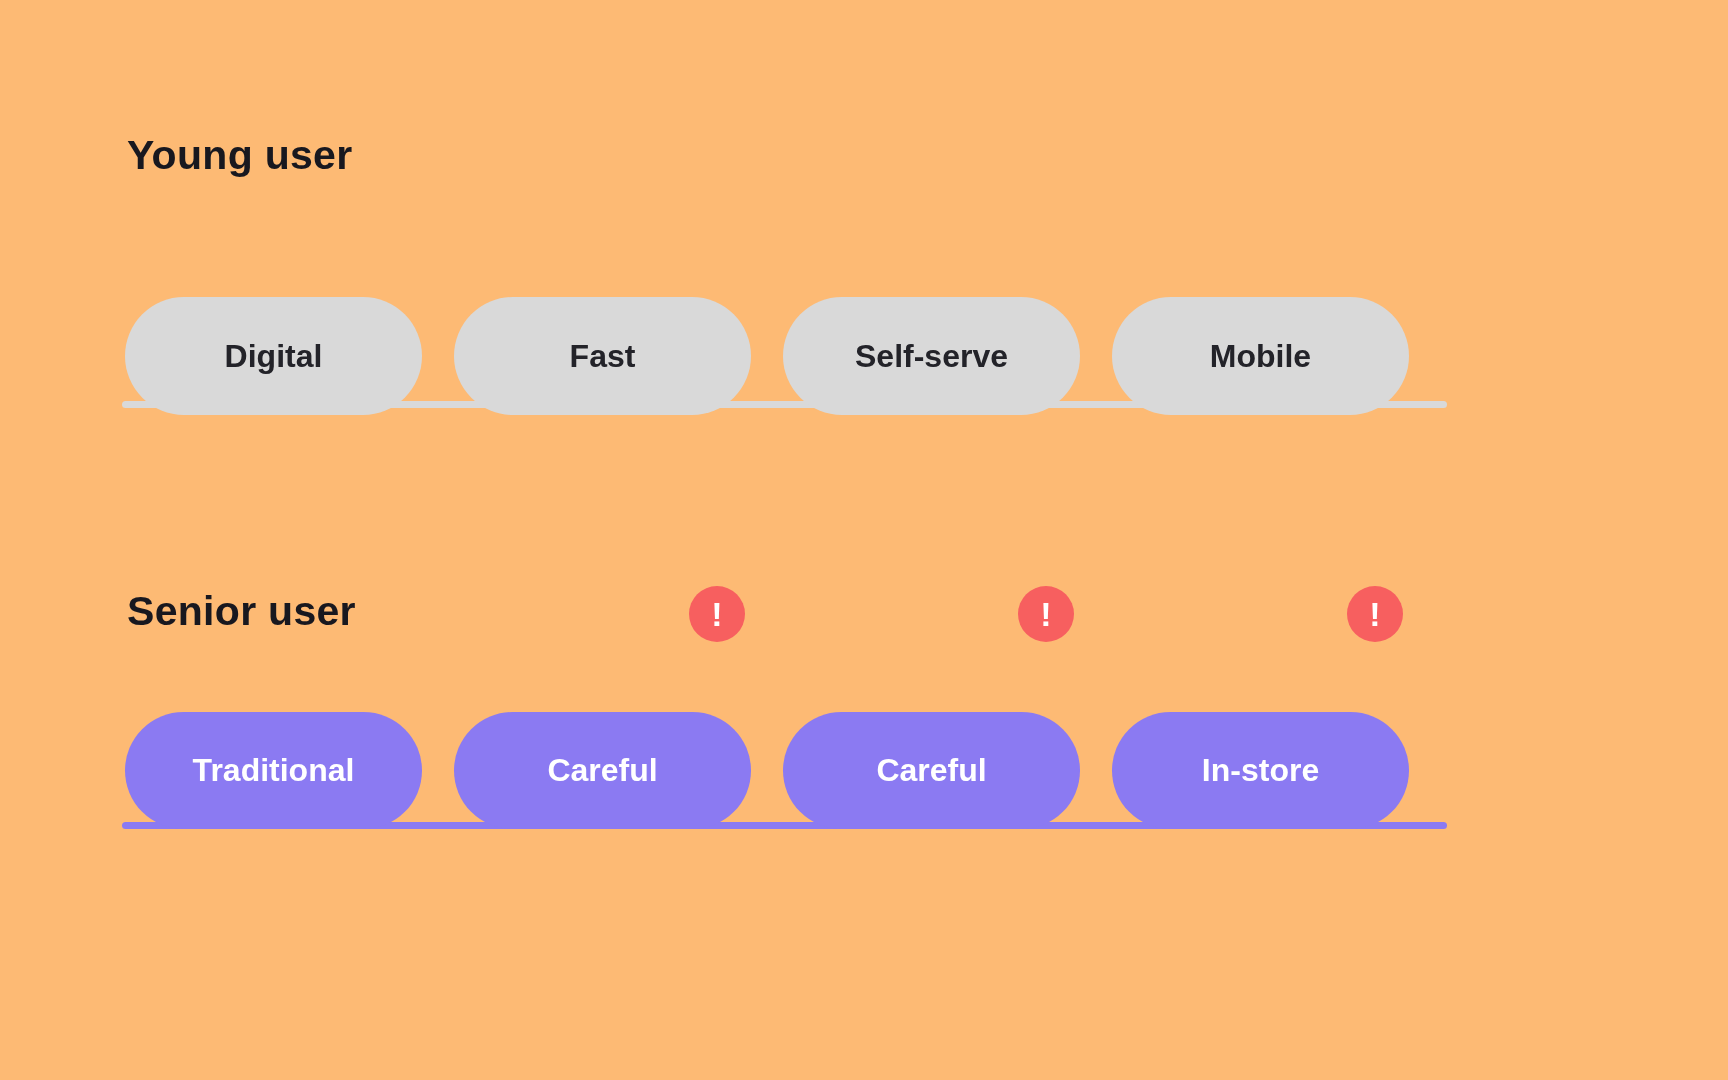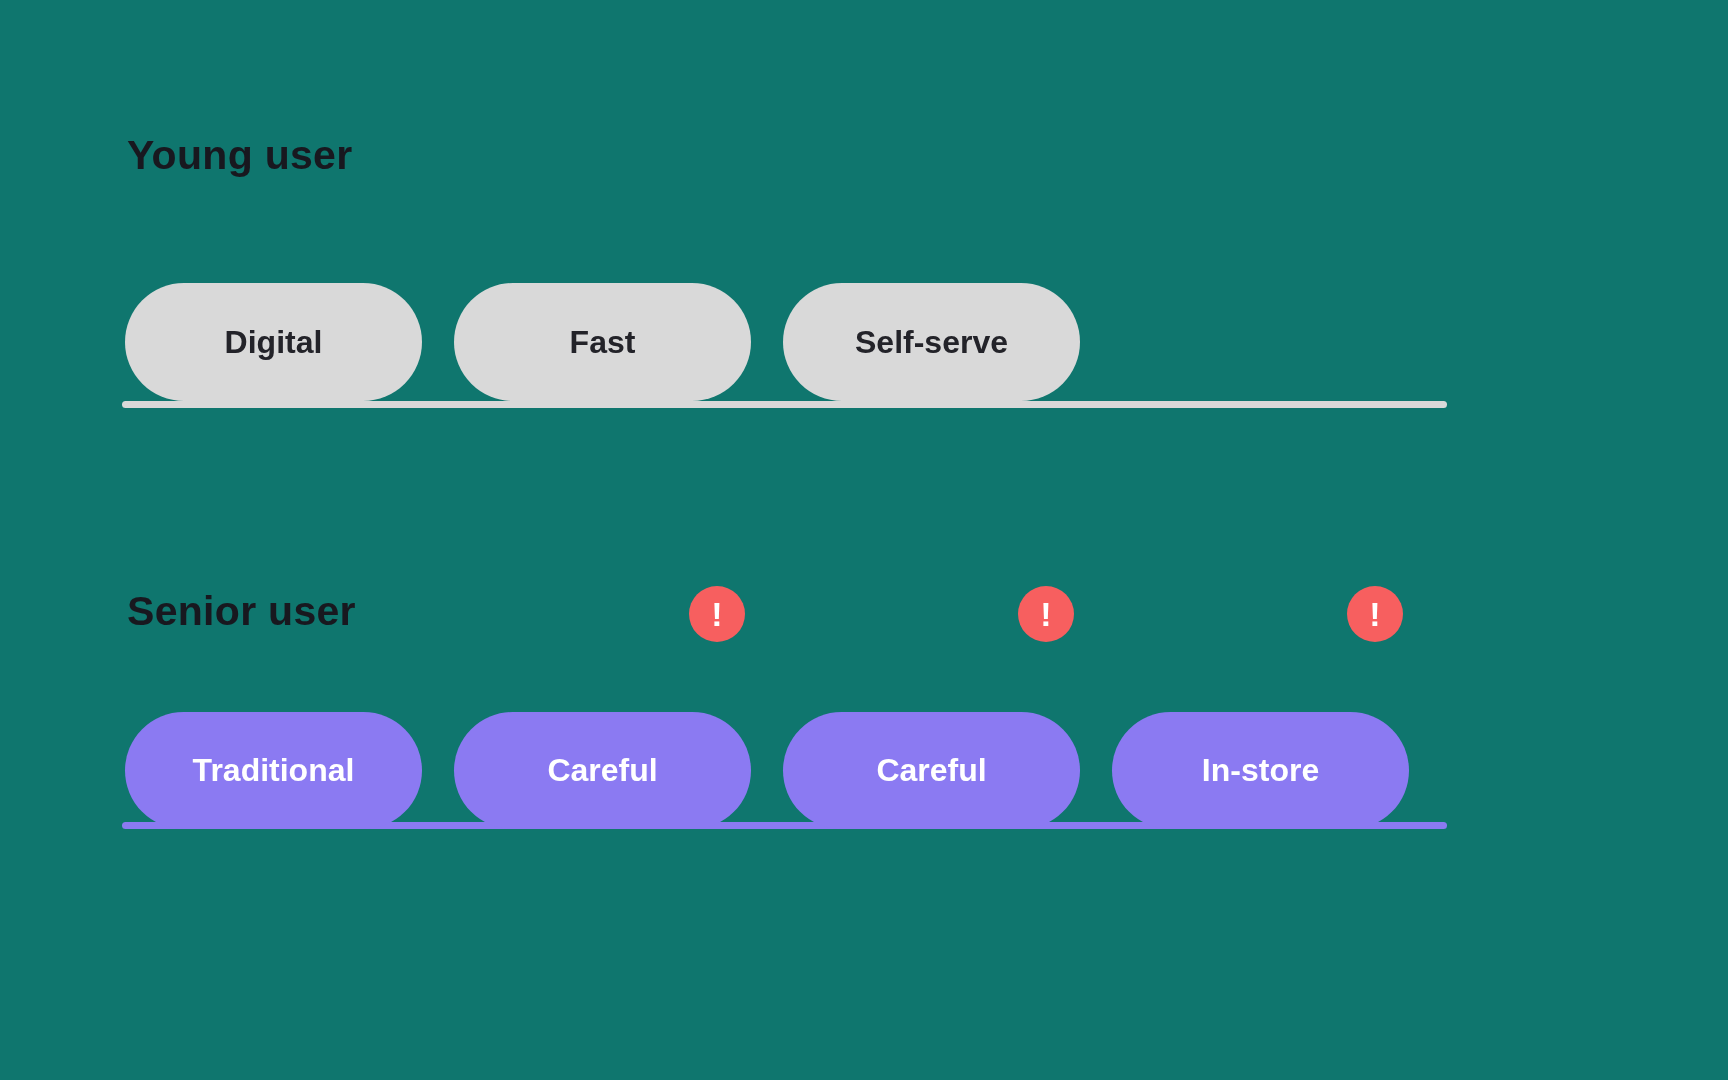--- a/index.html
+++ b/index.html
@@ -3,21 +3,21 @@
 <meta charset="utf-8">
 <style>
   * { margin: 0; padding: 0; box-sizing: border-box; }
   html, body { background: #ffffff; }
   body { font-family: "Liberation Sans", sans-serif; }
 
   .canvas {
     position: relative;
     width: 1728px;
     height: 1080px;
-    background: #0f766e;
+    background: #fdba74;
     overflow: hidden;
   }
 
   .section-title {
     position: absolute;
     left: 127px;
     font-size: 41px;
     font-weight: 700;
     color: #18181f;
     letter-spacing: 0.3px;
@@ -40,21 +40,21 @@
     width: 297px;
     height: 118px;
     border-radius: 59px;
     display: flex;
     align-items: center;
     justify-content: center;
     font-size: 32px;
     font-weight: 700;
     cursor: default;
   }
-  .pill.neutral { background: #d9d9d9; color: #232329; top: 283px; text-align: center; }
+  .pill.neutral { background: #d9d9d9; color: #232329; top: 297px; text-align: center; }
   .pill.accent  { background: #8b7af2; color: #ffffff; top: 712px; height: 117px; }
 
   .pos-1 { left: 125px; }
   .pos-2 { left: 454px; }
   .pos-3 { left: 783px; }
   .pos-4 { left: 1112px; }
 
   .badge {
     position: absolute;
     top: -126px;
@@ -89,20 +89,24 @@
   <div class="pill neutral pos-3">
     <span>Self-serve</span>
 
   </div>
 
   <div class="pill neutral pos-2">
     <span>Fast</span>
 
   </div>
 
+  <div class="pill neutral pos-4">
+    <span>Mobile</span>
+
+  </div>
 
   <h2 class="section-title title-senior">Senior user</h2>
 
   <div class="baseline accent"></div>
 
   <div class="pill accent pos-1">
     <span>Traditional</span>
 
   </div>
 

